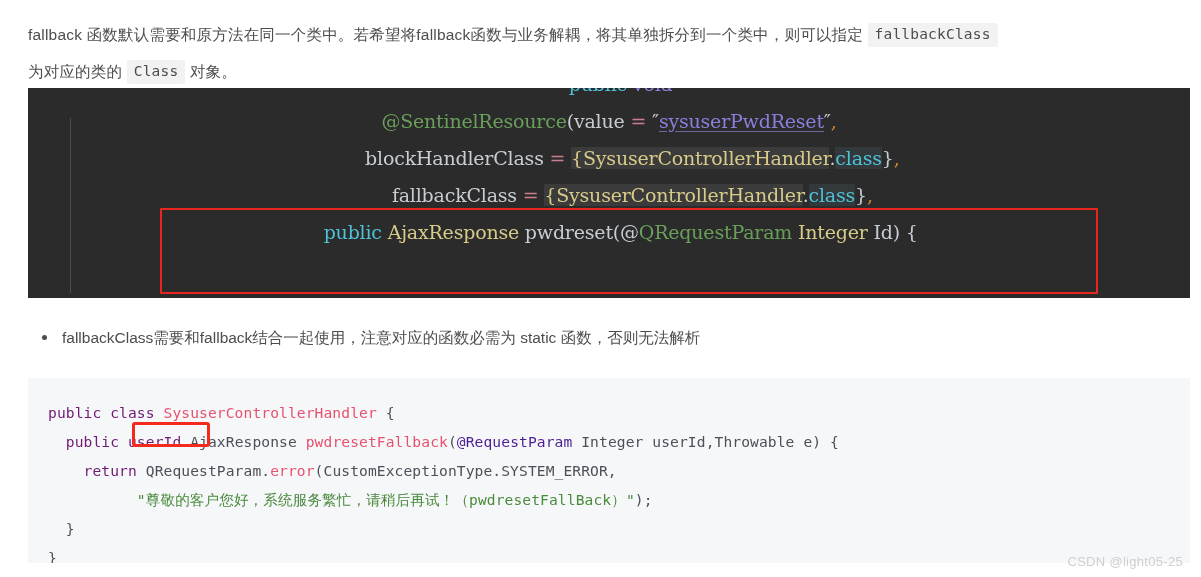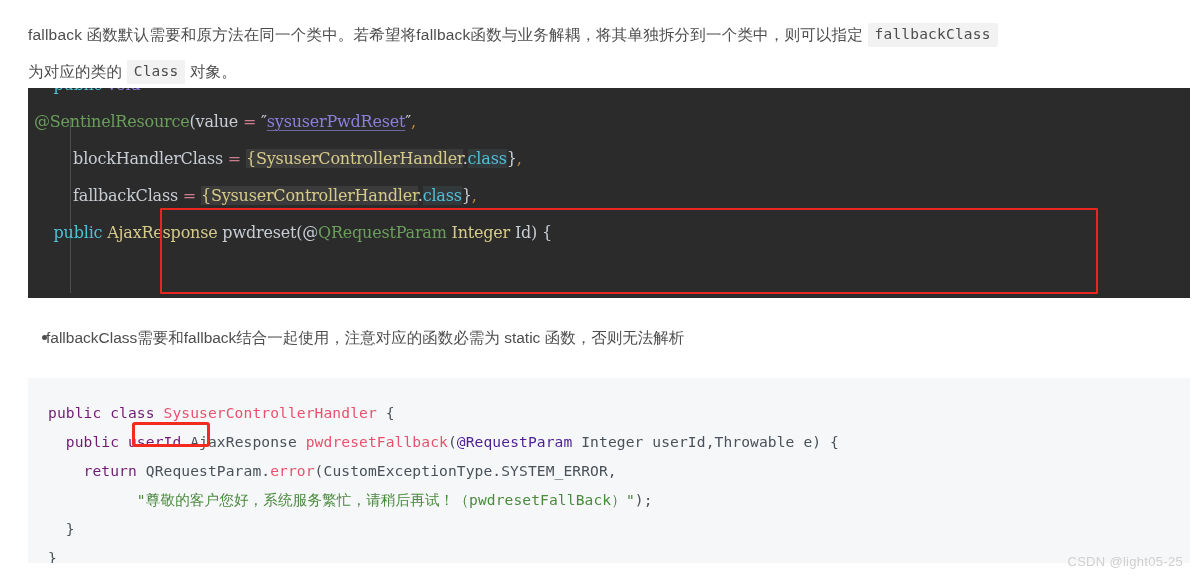--- a/index.html
+++ b/index.html
@@ -49,24 +49,25 @@
   }
   .dark-inner {
     position: absolute;
     left: 0; top: -22px;
     width: 100%;
   }
   .dline {
     height: 37px;
     line-height: 37px;
     white-space: pre;
-    font-size: 16px;
+    font-size: 19px;
     color: #a9b7c6;
-    padding-left: 6px;
+    padding-left: 0;
     letter-spacing: -0.2px;
+    text-align: center;
   }
   .indent-guide {
     position: absolute;
     left: 42px; top: 30px;
     width: 1px; height: 175px;
     background: #4e4e4e;
   }
   
   .d-ann  { color: #6a9f5b; }
   .d-txt  { color: #c8cdd4; }
@@ -98,21 +99,21 @@
     color: #4d4d4d;
     line-height: 24px;
   }
   .bullet-dot {
     position: absolute;
     left: 2px; top: 9px;
     width: 5px; height: 5px;
     border-radius: 50%;
     background: #4d4d4d;
   }
-  .bullet-text { margin-left: 6px; white-space: nowrap; }
+  .bullet-text { margin-left: 22px; white-space: nowrap; }
 
   
   .lightblock {
     position: absolute;
     left: 28px; top: 378px;
     width: 1162px; height: 185px;
     background: #f6f7f8;
     font-family: "DejaVu Sans Mono", "Liberation Mono", monospace;
     font-size: 14.6px;
     padding: 20px 0 0 20px;

